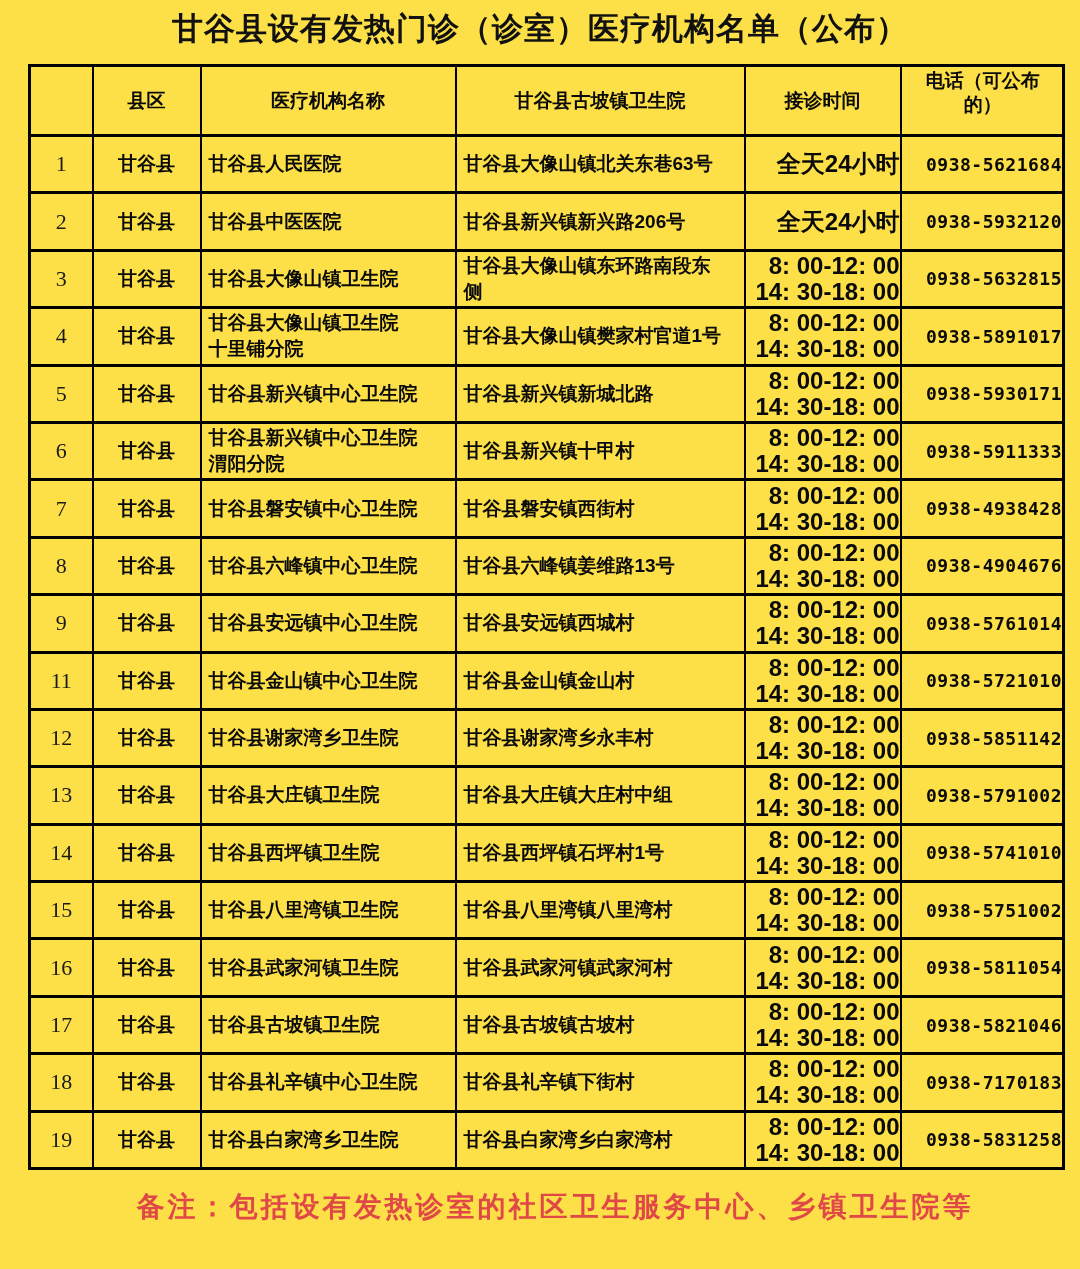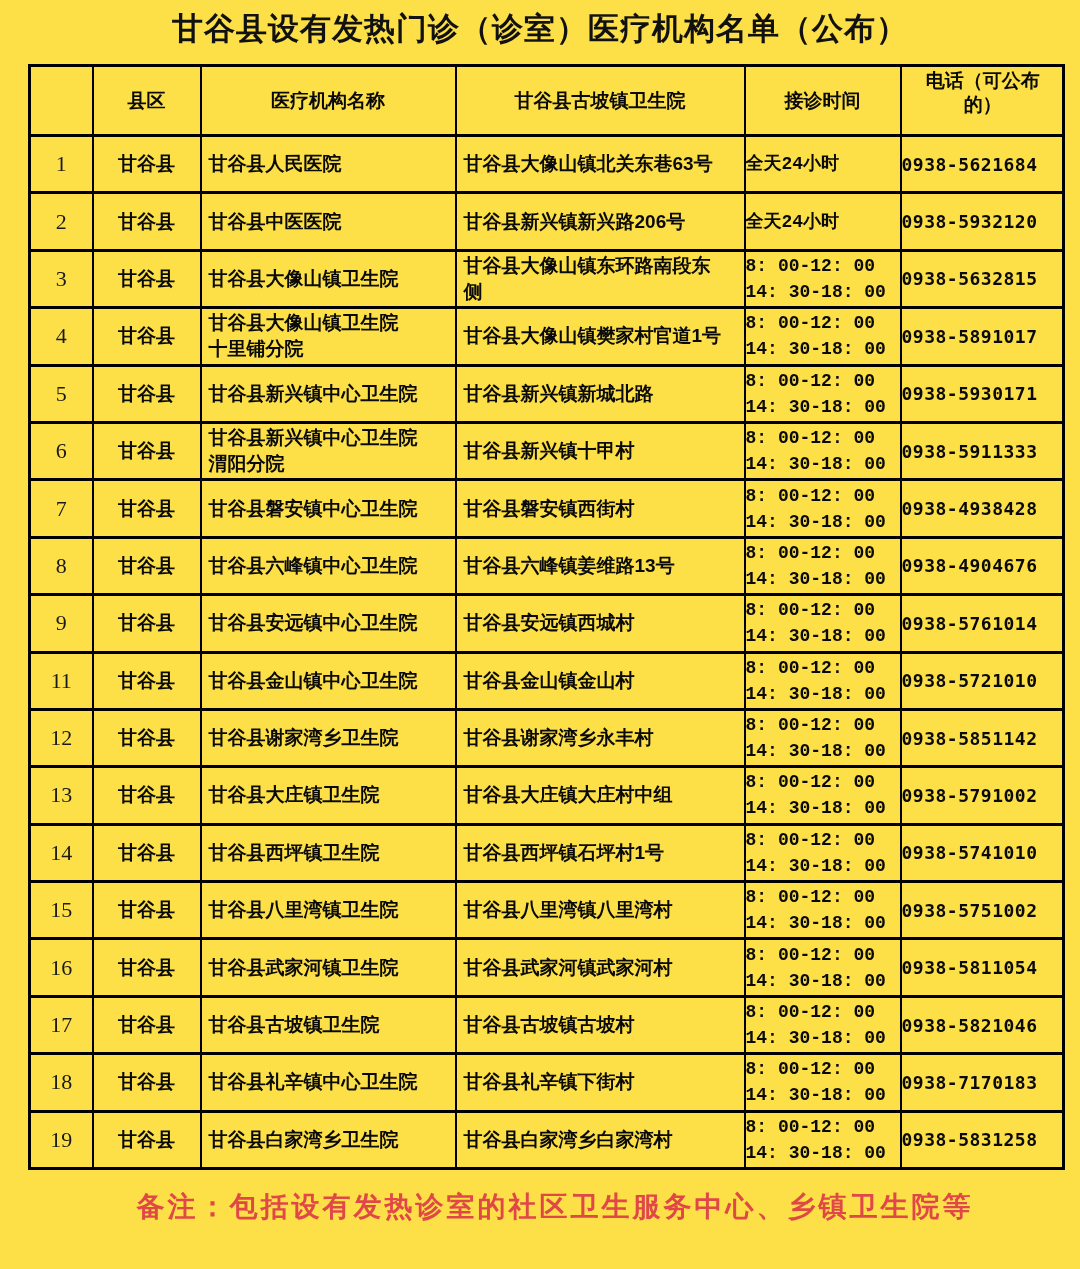--- a/index.html
+++ b/index.html
@@ -62,29 +62,29 @@
   }
   td.c-district { text-align: center; }
   td.c-name, td.c-addr {
     text-align: left;
     padding-left: 7px;
     padding-right: 12px;
     white-space: pre-line;
     line-height: 26px;
   }
   td.c-hours {
-    text-align: left;
+    text-align: right;
     white-space: pre-line;
-    font-size: 18px;
+    font-size: 24px;
     line-height: 26px;
-    font-family: Liberation Mono, monospace;
+    font-family: Liberation Sans, sans-serif;
     font-weight: 700;
   }
   td.c-phone {
-    text-align: left;
+    text-align: right;
     font-family: "DejaVu Sans Mono", monospace;
     font-size: 18px;
     font-weight: 700;
     letter-spacing: 0.5px;
   }
   .footer-note {
     margin: 18px 0 0 30px;
     font-size: 28px;
     font-weight: 700;
     letter-spacing: 3px;

